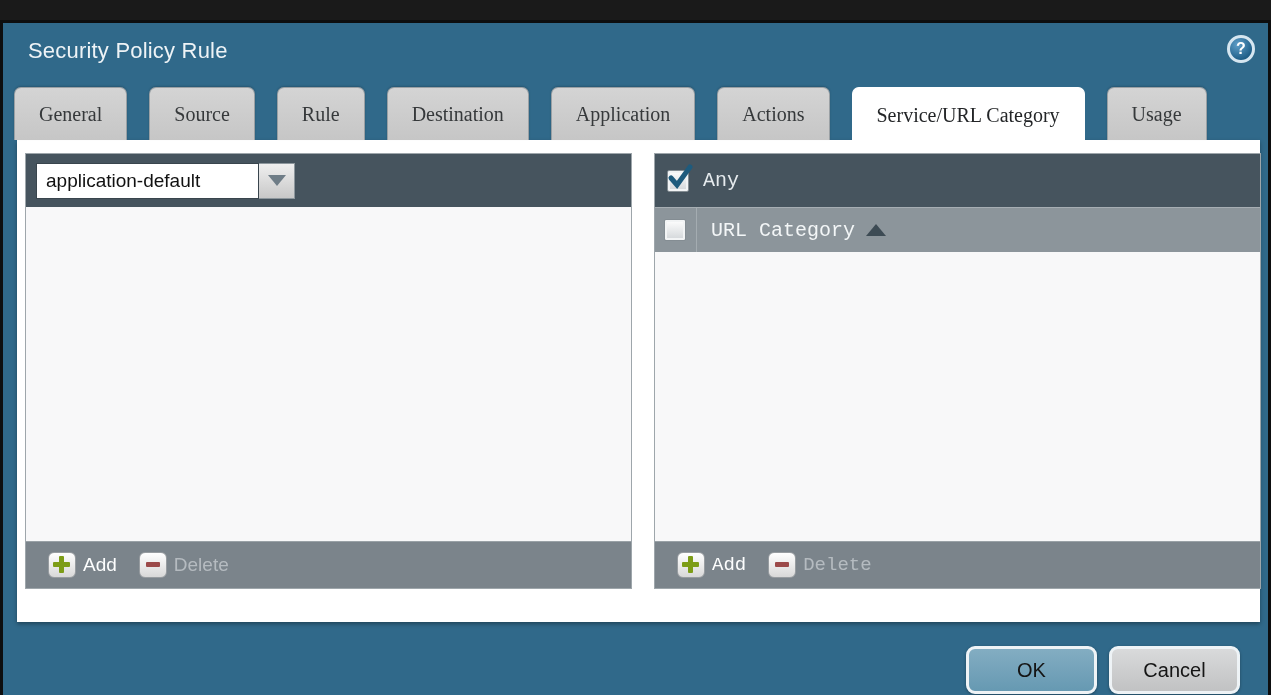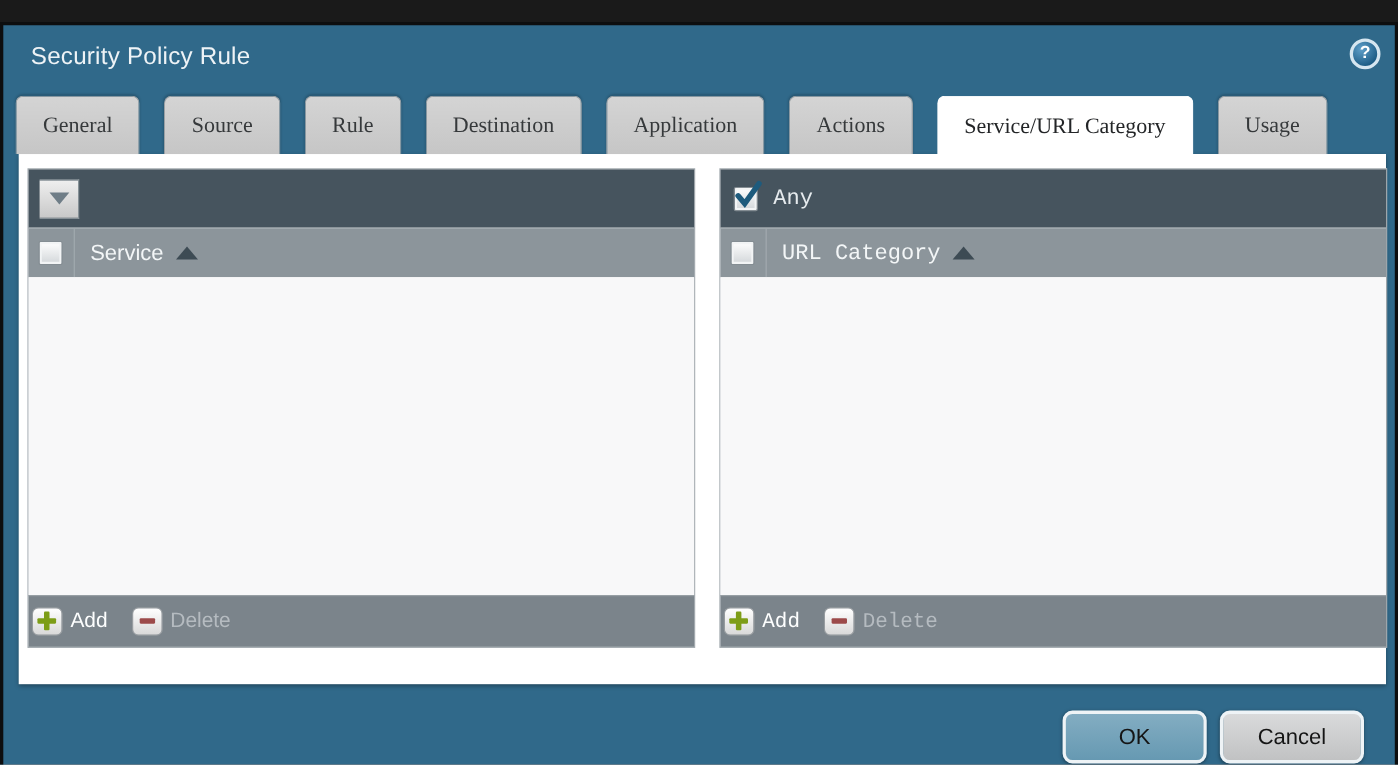--- a/index.html
+++ b/index.html
@@ -91,21 +91,21 @@
   .col-sep {
     width: 1px; height: 100%;
     background: #a4acb1; margin-left: 10px; margin-right: 14px;
   }
   .panel-body { flex: 1; background: #f8f8f9; }
   .panel-foot {
     height: 46px; flex: none;
     background: #7b848b;
     border-top: 1px solid #99a1a6;
     display: flex; align-items: center;
-    padding: 0 3px;
+    padding: 0 22px;
   }
   
   .dropdown { display: flex; align-items: center; margin-left: 2px; }
   .dropdown-input {
     box-sizing: border-box;
     width: 223px; height: 36px;
     background: #ffffff;
     border: 1px solid #39454d;
     color: #111; font-size: 19px;
     display: flex; align-items: center;
@@ -213,30 +213,25 @@
     <div class="tab">Actions</div>
     <div class="tab active">Service/URL Category</div>
     <div class="tab">Usage</div>
   </div>
 
   <div class="content">
 
     <div class="panel left">
       <div class="panel-head">
         <div class="dropdown">
+          <div class="dropdown-input">application-default</div>
           <div class="dropdown-btn">
             <div class="caret-down"></div>
           </div>
         </div>
-      </div>
-      <div class="col-head">
-        <div class="checkbox"></div>
-        <div class="col-sep"></div>
-        <span>Service</span>
-        <div class="sort-asc"></div>
       </div>
       <div class="panel-body"></div>
       <div class="panel-foot">
         <div class="foot-group">
           <div class="icon-btn glyph-plus"></div>
           <span class="foot-label enabled">Add</span>
         </div>
         <div class="foot-gap"></div>
         <div class="foot-group">
           <div class="icon-btn glyph-minus"></div>

